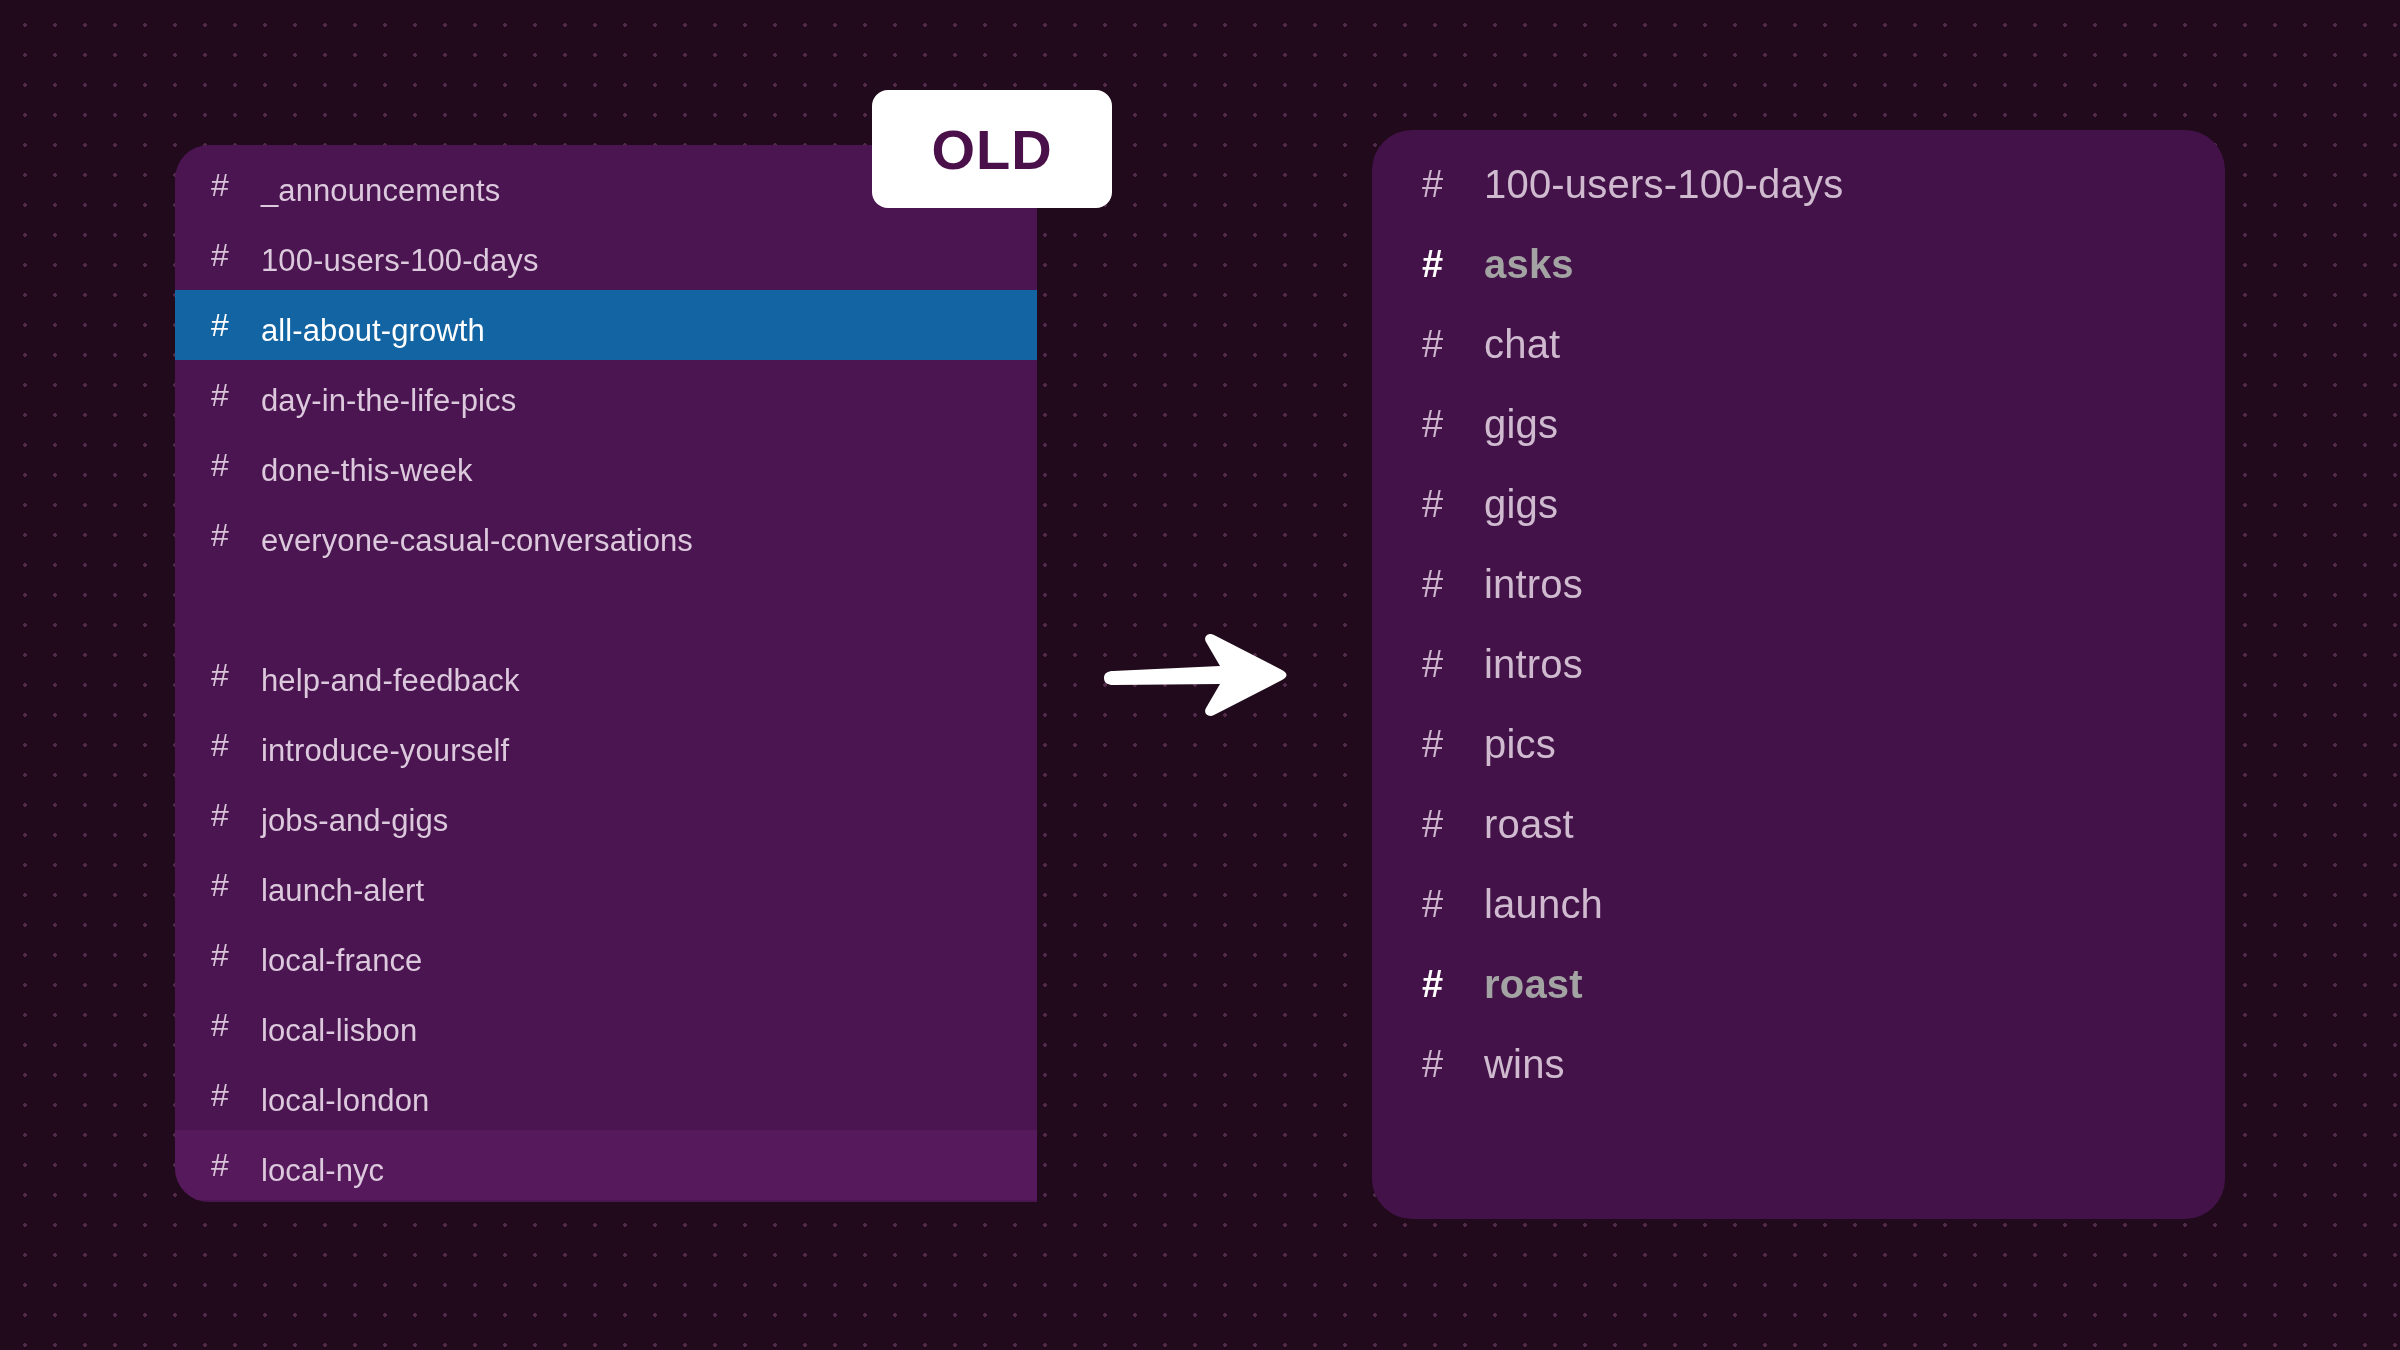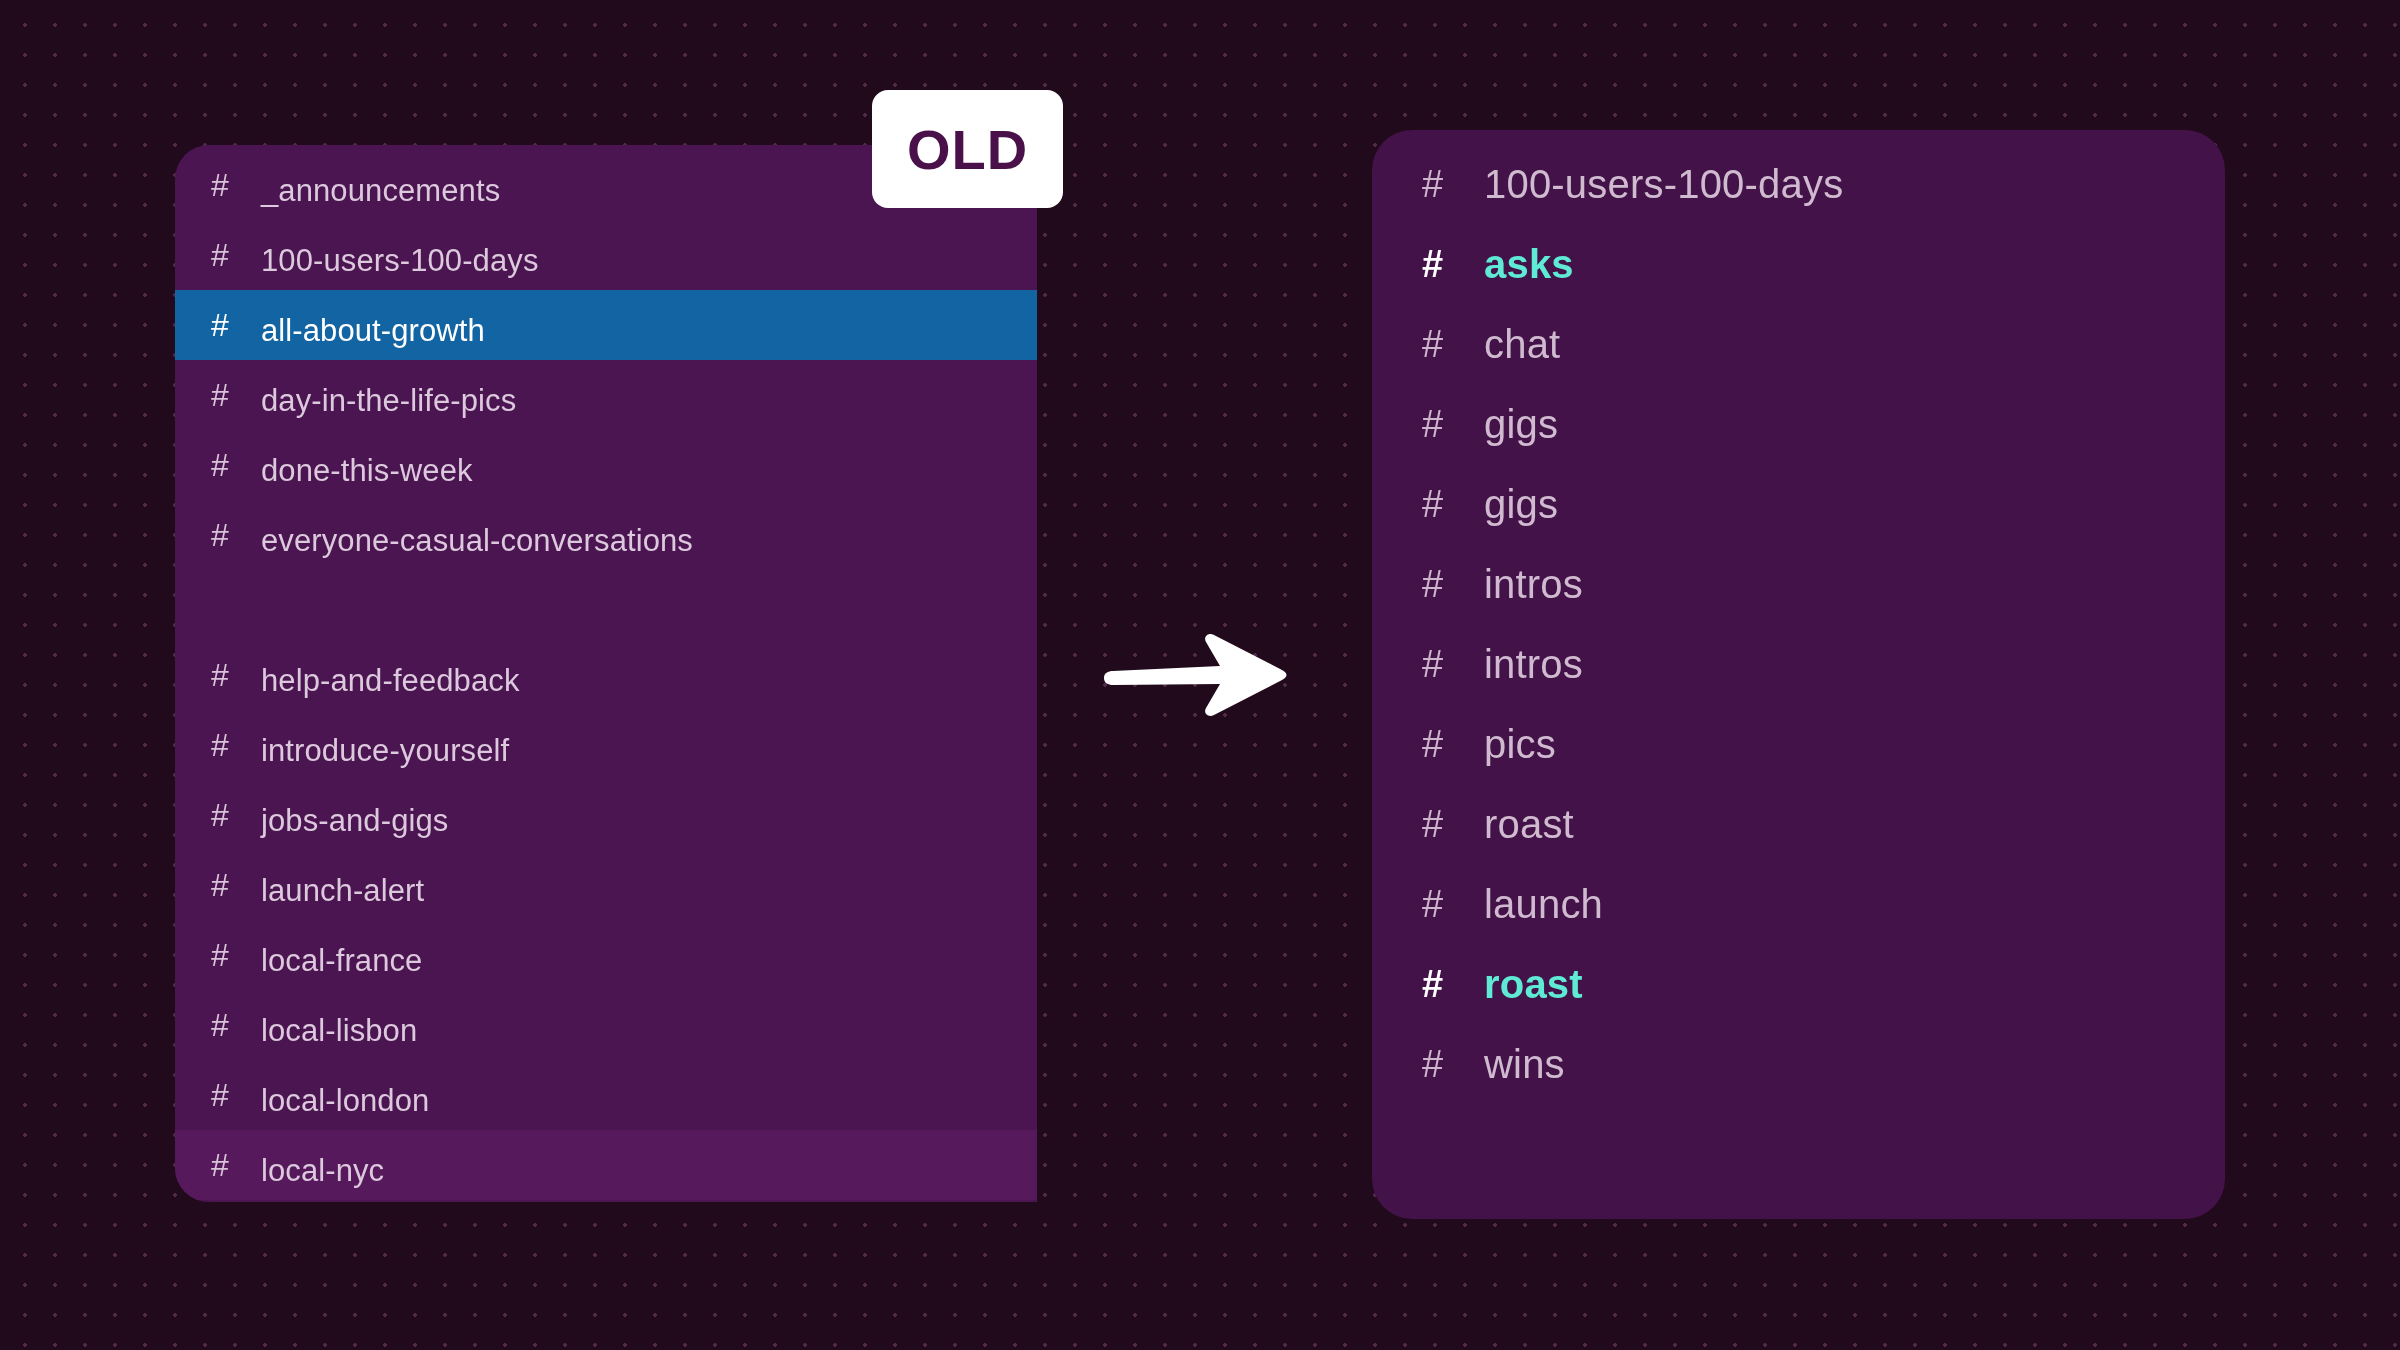--- a/index.html
+++ b/index.html
@@ -127,21 +127,21 @@
 
   #panel-new .chan-label {
     font-size: 40px;
     color: #cfbad0;
     letter-spacing: 0.2px;
     white-space: nowrap;
     margin-left: 10px;
   }
 
   #panel-new .chan-row.unread .chan-label {
-    color: #5eead4;
+    color: #a3a3a3;
     font-weight: 700;
   }
 
   #panel-new .chan-row.unread .chan-icon {
     color: #ffffff;
     font-weight: 700;
   }
 
   .lock-glyph {
     display: inline-block;
@@ -182,21 +182,21 @@
     align-items: center;
     justify-content: center;
     color: #4a1049;
     font-weight: 700;
     letter-spacing: 1px;
   }
 
   #badge-old {
     left: 872px;
     top: 90px;
-    width: 191px;
+    width: 240px;
     height: 118px;
     font-size: 56px;
   }
 
   #badge-new {
     left: 2060px;
     top: 78px;
     width: 236px;
     height: 118px;
     font-size: 56px;

